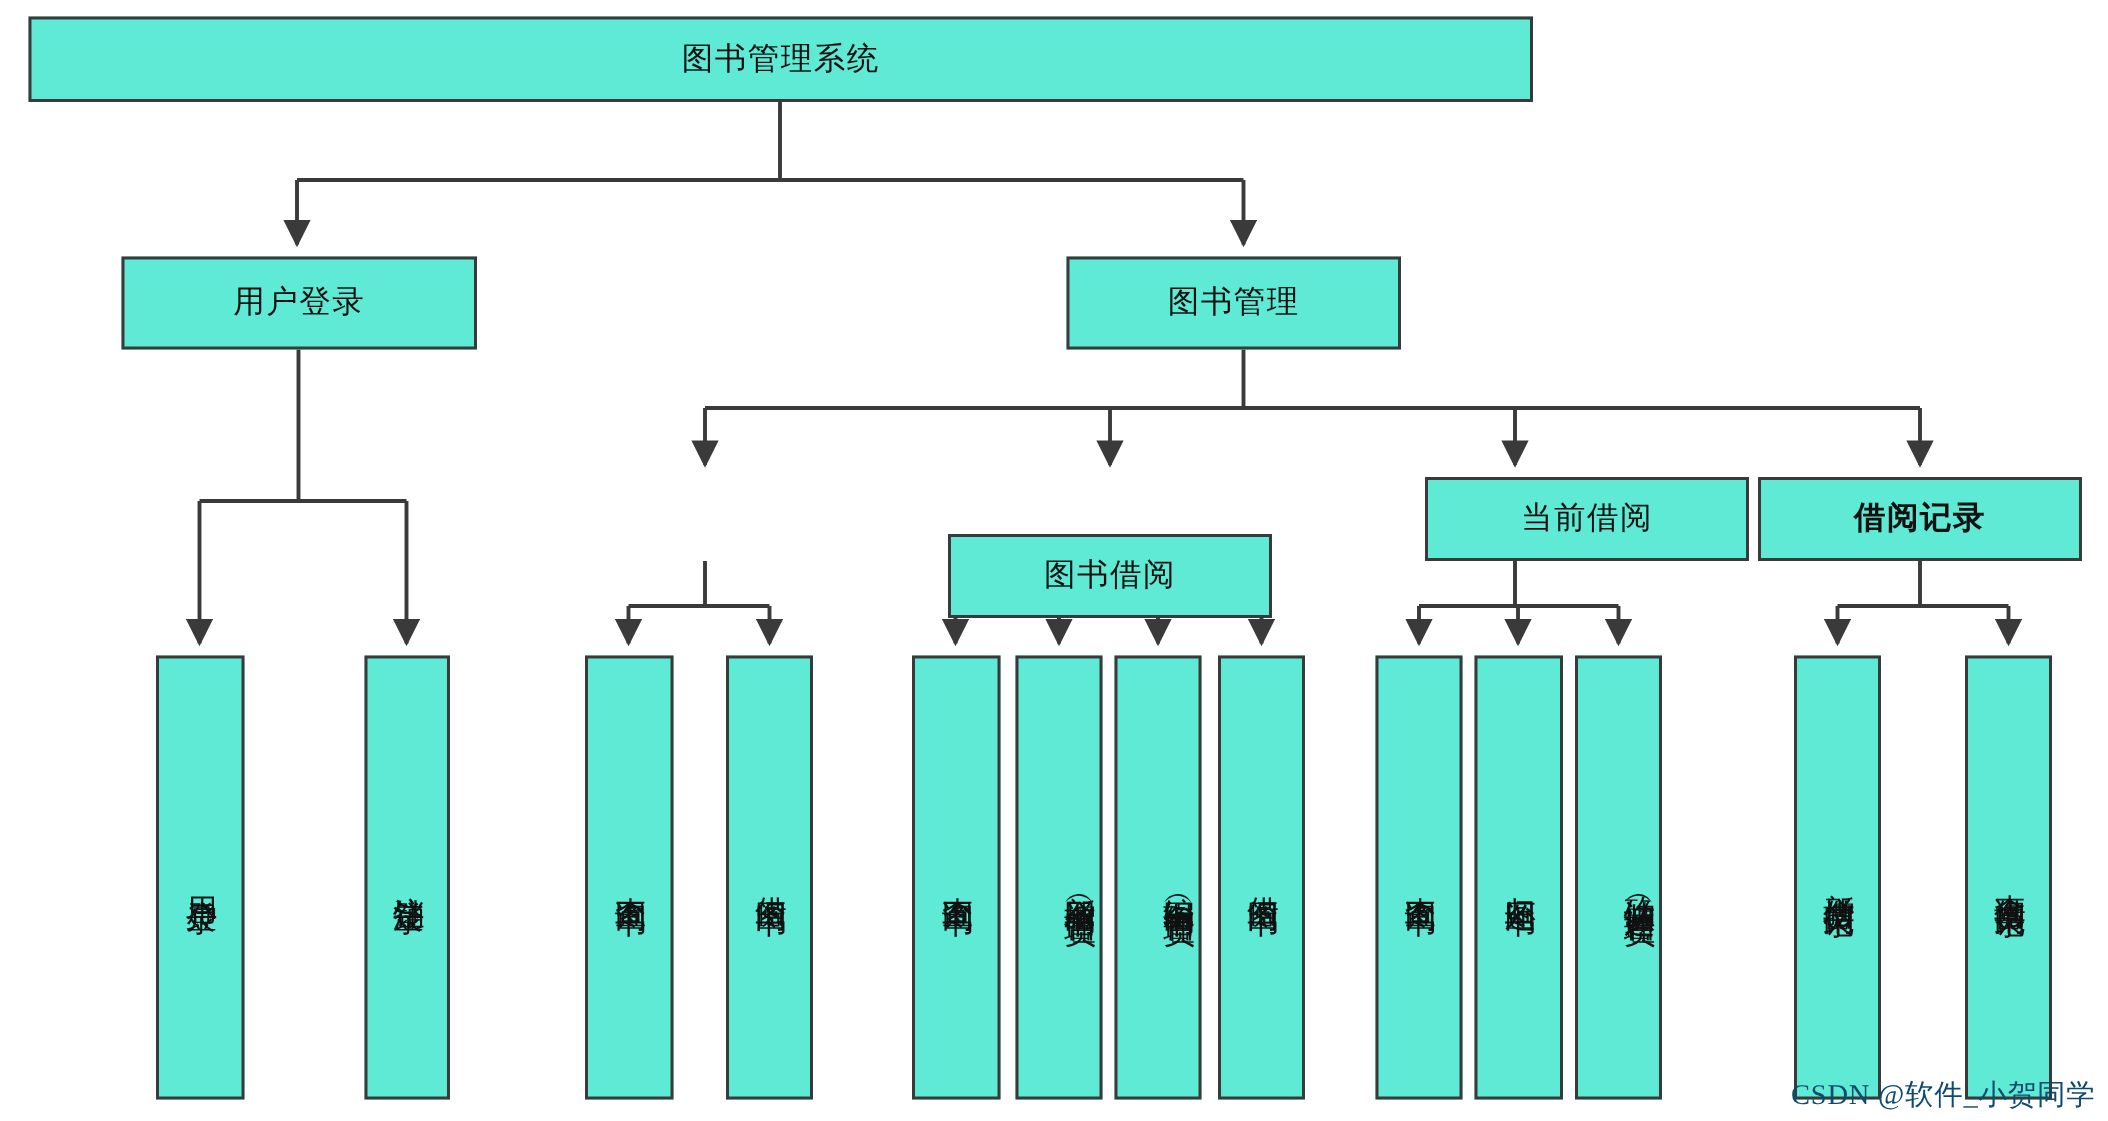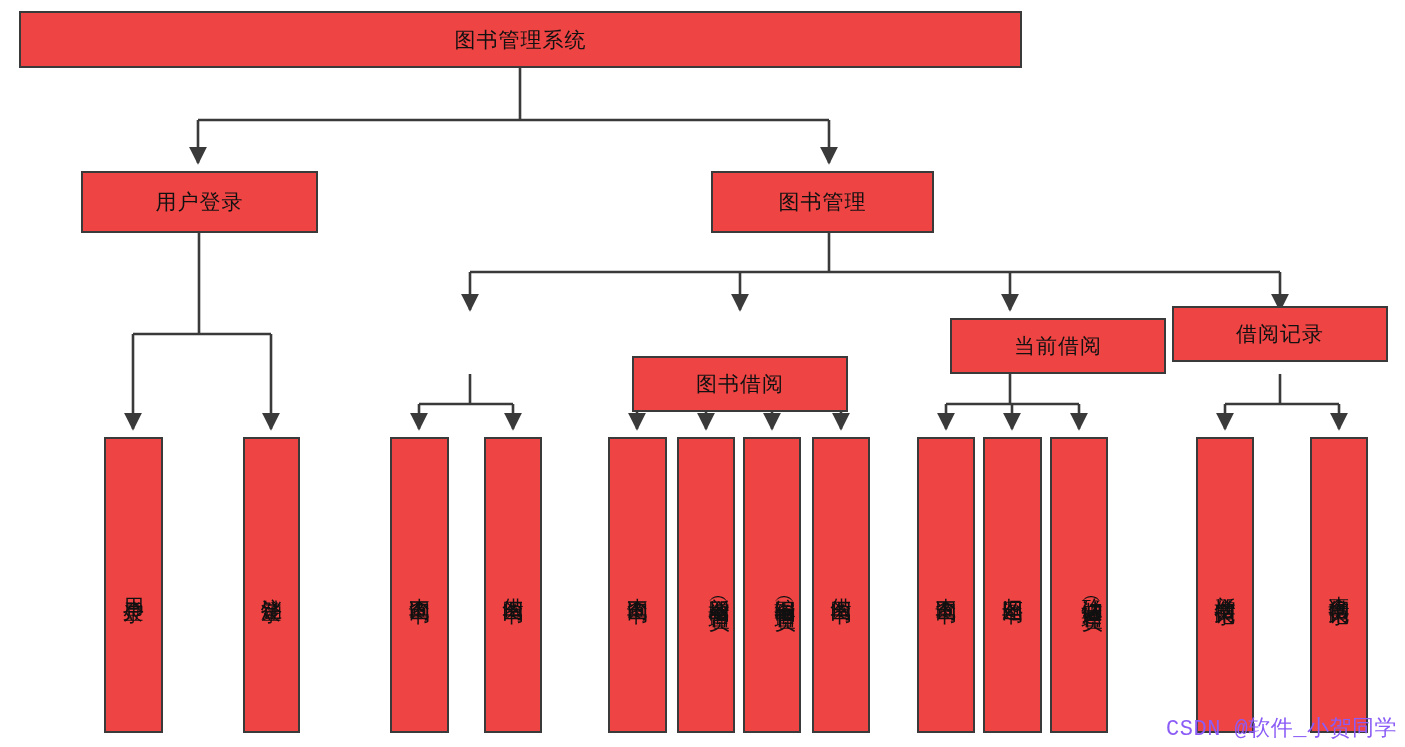--- a/index.html
+++ b/index.html
@@ -23,21 +23,21 @@
     left: 0;
     top: 0;
     width: 1405px;
     height: 747px;
     pointer-events: none;
   }
   .node {
     position: absolute;
     box-sizing: border-box;
     border: 2px solid #3a3a3a;
-    background: #ef4444;
+    background: #5eead4;
     display: flex;
     align-items: center;
     justify-content: center;
     color: #111111;
     text-align: center;
   }
   .node.horizontal {
     font-size: 21px;
     letter-spacing: 1px;
     line-height: 1.2;
@@ -52,25 +52,25 @@
     padding-top: 10px;
   }
   .node.vertical.centered {
     align-items: center;
     padding-top: 0;
   }
   .watermark {
     position: absolute;
     right: 8px;
     bottom: 4px;
-    font-size: 22px;
-    color: #8b5cf6;
+    font-size: 19px;
+    color: #0c4a6e;
     letter-spacing: 0.5px;
     white-space: nowrap;
-    font-family: Liberation Mono, monospace;
+    font-family: Liberation Serif, serif;
   }
 </style>
 </head>
 <body>
 
 <div id="canvas">
 
   <svg class="lines" viewBox="0 0 1405 747" xmlns="http://www.w3.org/2000/svg">
     <defs>
       <marker id="arrow" viewBox="0 0 10 10" refX="9" refY="5" markerWidth="7" markerHeight="7" orient="auto-start-reverse">
@@ -121,21 +121,21 @@
     </g>
   </svg>
 
   <div class="node horizontal" style="left: 19px; top: 11px; width: 1003px; height: 57px;">图书管理系统</div>
 
   <div class="node horizontal" style="left: 81px; top: 171px; width: 237px; height: 62px;">用户登录</div>
   <div class="node horizontal" style="left: 711px; top: 171px; width: 223px; height: 62px;">图书管理</div>
 
   <div class="node horizontal" style="left: 632px; top: 318px; width: 216px; height: 56px; margin-top: 38px;">图书借阅</div>
   <div class="node horizontal" style="left: 902px; top: 318px; width: 216px; height: 56px; margin-left: 48px;">当前借阅</div>
-  <div class="node horizontal" style="left: 1172px; top: 306px; width: 216px; height: 56px;">借阅记录</div>
+  <div class="node horizontal" style="left: 1172px; top: 318px; width: 216px; height: 56px; font-weight: bold;">借阅记录</div>
 
   <div class="node vertical centered" style="left: 104px; top: 437px; width: 59px; height: 296px;">用户登录</div>
   <div class="node vertical centered" style="left: 243px; top: 437px; width: 57px; height: 296px;">注销登录</div>
   <div class="node vertical centered" style="left: 390px; top: 437px; width: 59px; height: 296px;">查询图书</div>
   <div class="node vertical centered" style="left: 484px; top: 437px; width: 58px; height: 296px;">借阅图书</div>
   <div class="node vertical centered" style="left: 608px; top: 437px; width: 59px; height: 296px;">查询图书</div>
   <div class="node vertical" style="left: 677px; top: 437px; width: 58px; height: 296px;">新增图书（管理员）</div>
   <div class="node vertical" style="left: 743px; top: 437px; width: 58px; height: 296px;">编辑图书（管理员）</div>
   <div class="node vertical centered" style="left: 812px; top: 437px; width: 58px; height: 296px;">借阅图书</div>
   <div class="node vertical centered" style="left: 917px; top: 437px; width: 58px; height: 296px;">查询图书</div>

